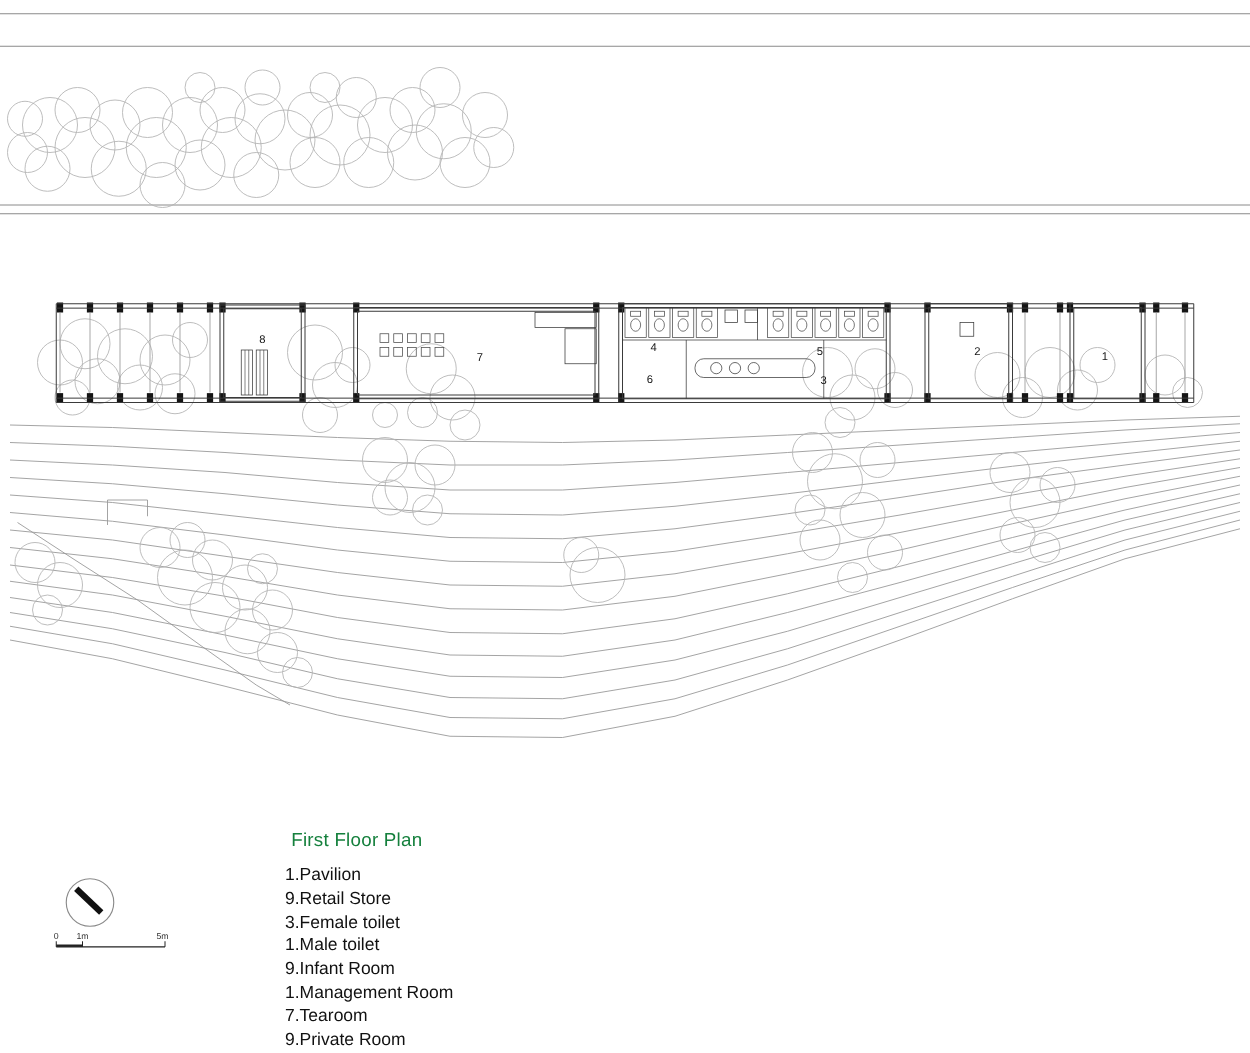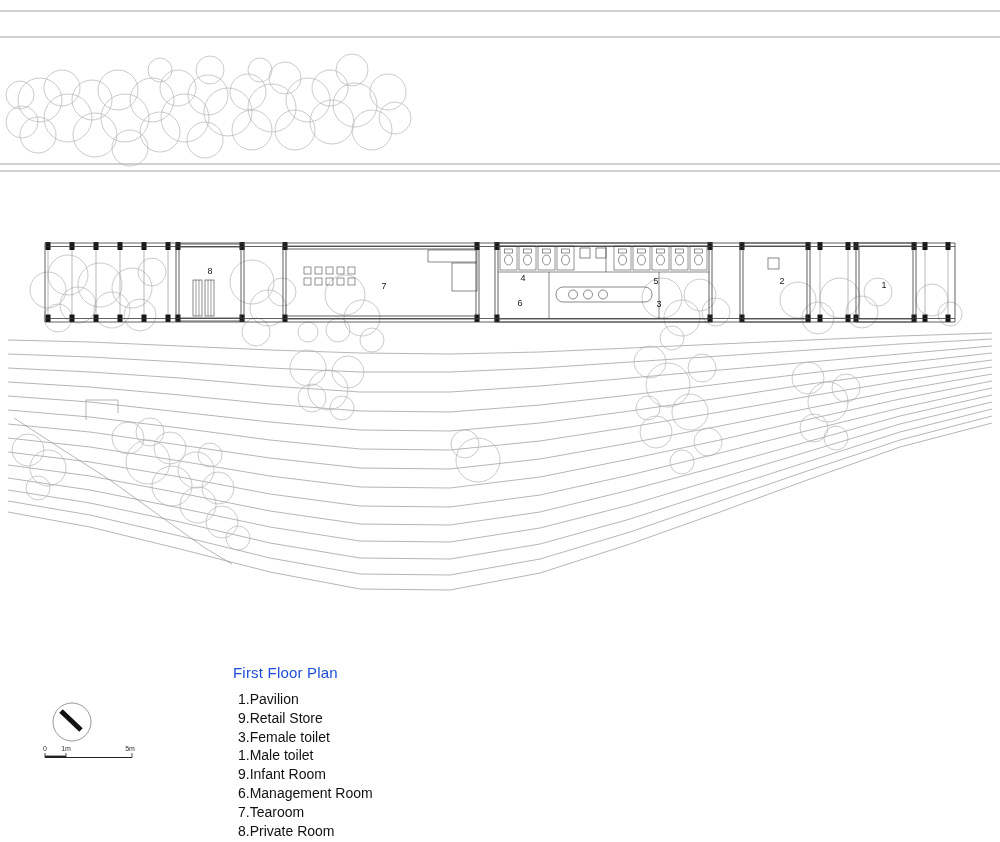--- a/index.html
+++ b/index.html
@@ -6,24 +6,24 @@
   .canvas{
     position:relative;width:1000px;height:842px;background:#ffffff;
     font-family:"Liberation Sans",sans-serif;overflow:hidden;
   }
   .canvas svg{position:absolute;left:0;top:0;}
   svg text{font-family:"Liberation Sans",sans-serif;fill:#161616;}
   .room-num{font-size:9px;}
   .tiny{font-size:7px;fill:#333;}
   .plan-title{
     position:absolute;left:233px;top:664px;
-    font-size:15px;color:#1d4ed8;letter-spacing:.2px;
+    font-size:15px;color:#15803d;letter-spacing:.2px;
   }
   .legend-list{
-    position:absolute;left:238px;top:690px;margin:0;padding:0;
+    position:absolute;left:228px;top:690px;margin:0;padding:0;
     list-style:none;font-size:14px;color:#111;
   }
   .legend-list li{line-height:18.8px;}
 </style>
 </head>
 <body>
 
 <div class="canvas">
 
   <svg id="plan-svg" width="1000" height="842" viewBox="0 0 1000 842">
@@ -318,17 +318,17 @@
     </g>
   </svg>
 
   <div class="plan-title">First Floor Plan</div>
   <ul class="legend-list">
     <li>1.Pavilion</li>
     <li>9.Retail Store</li>
     <li>3.Female toilet</li>
     <li>1.Male toilet</li>
     <li>9.Infant Room</li>
-    <li>6.Management Room</li>
+    <li>1.Management Room</li>
     <li>7.Tearoom</li>
-    <li>8.Private Room</li>
+    <li>9.Private Room</li>
   </ul>
 </div>
 
 </body></html>

